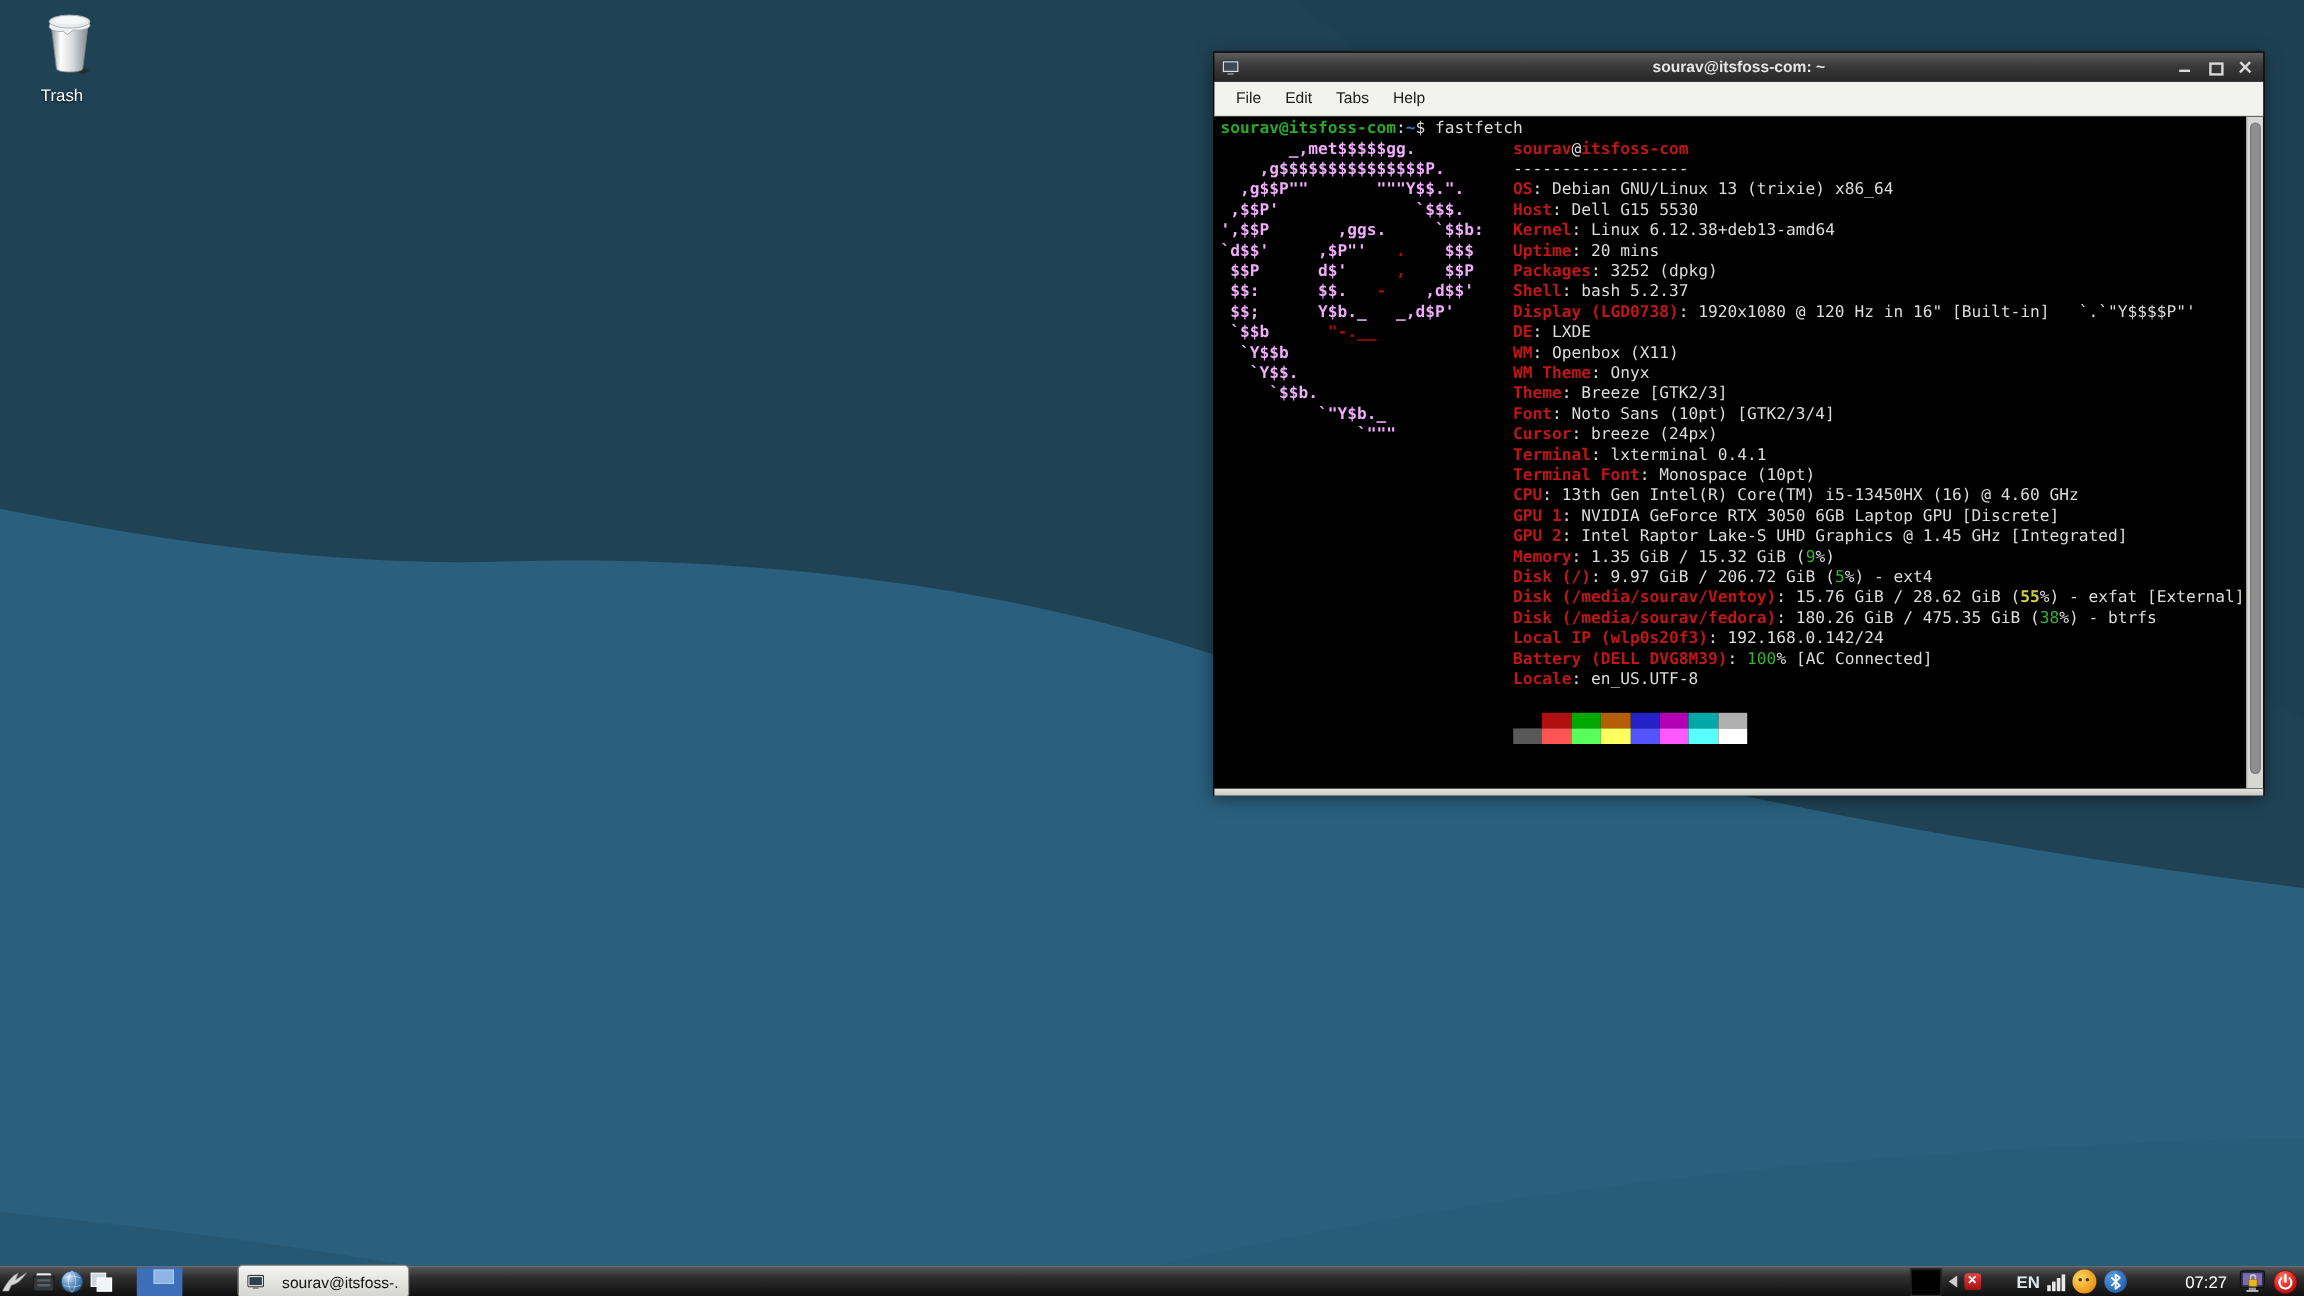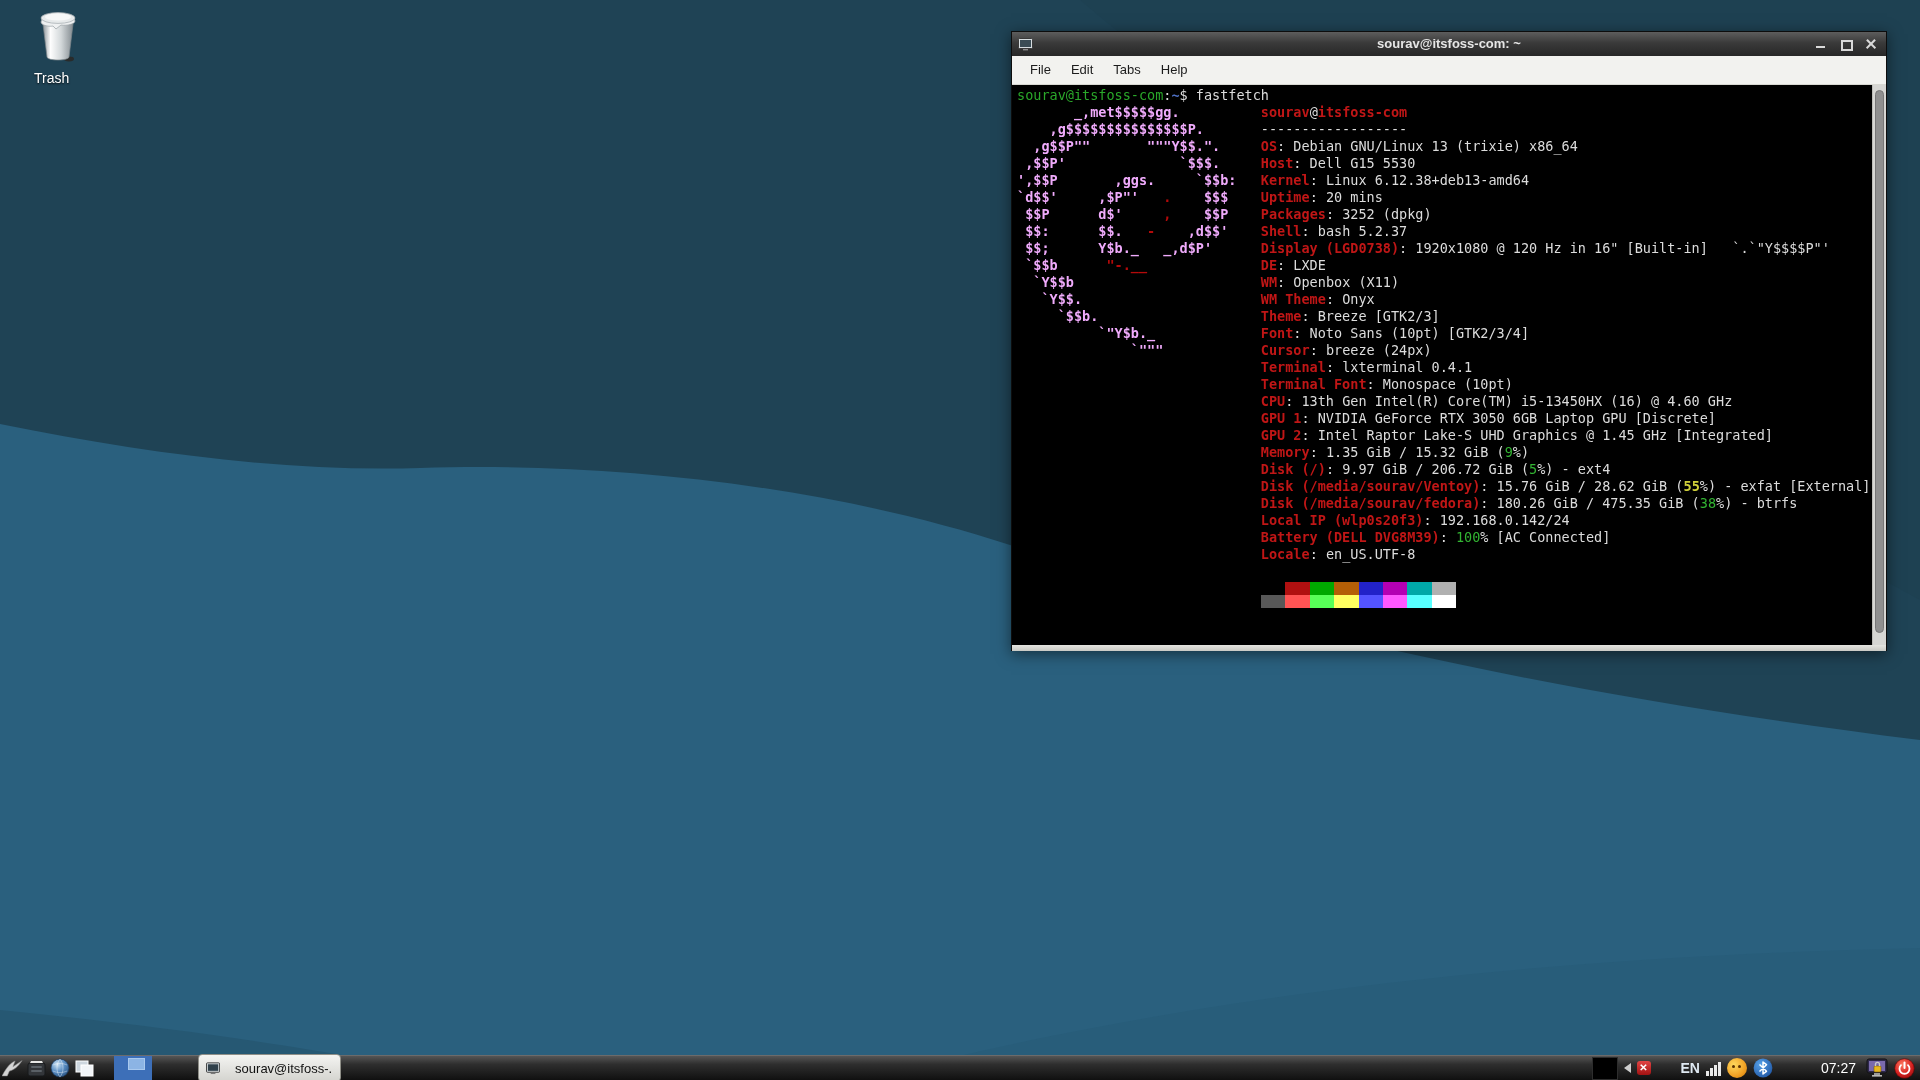--- a/index.html
+++ b/index.html
@@ -5,21 +5,21 @@
   html,body{margin:0;padding:0;width:1920px;height:1080px;overflow:hidden;
     font-family:"Liberation Sans",sans-serif;}
   .desktop{position:absolute;inset:0;overflow:hidden;background:#2a607e;}
   .wallpaper{position:absolute;inset:0;display:block;}
 
   
   .trash{position:absolute;left:34px;top:10px;width:60px;text-align:left;cursor:default;}
   .trash .label{margin-top:2px;color:#fff;font-size:14px;text-shadow:0 1px 2px rgba(0,0,0,.85);}
 
   
-  .window{position:absolute;left:1011px;top:31px;width:876px;height:620px;
+  .window{position:absolute;left:1011px;top:43px;width:876px;height:620px;
     border:1px solid #0d0d0d;box-shadow:0 3px 14px rgba(0,0,0,.5);box-sizing:border-box;
     background:#000;}
   .titlebar{height:24px;background:linear-gradient(180deg,#5d5d5d 0%,#3a3a3a 45%,#272727 100%);
     position:relative;display:flex;align-items:center;}
   .titlebar .app-icon{margin-left:6px;width:15px;height:13px;}
   .title-text{position:absolute;left:0;right:0;text-align:center;color:#e6e6e6;
     font-size:13px;font-weight:bold;line-height:24px;}
   .win-controls{position:absolute;right:9px;top:0;height:24px;display:flex;align-items:center;gap:13px;}
   .wc{width:12px;height:12px;position:relative;cursor:default;}
   .wc-min::after{content:"";position:absolute;left:1px;bottom:2px;width:9px;height:2px;background:#d9d9d9;}
@@ -32,21 +32,21 @@
   .menu-item{line-height:28px;padding:0 10px;font-size:13px;color:#1c1c1c;cursor:default;}
 
   .term{position:relative;height:560px;background:#000;overflow:hidden;}
   .term-text{position:absolute;left:5px;top:2px;right:14px;bottom:0;}
   .trow{min-height:17px;height:17px;line-height:17px;white-space:pre;
     font-family:"DejaVu Sans Mono",monospace;font-size:13.5px;letter-spacing:0;}
   .seg-a{color:#f0abfc;font-weight:bold;}
   .seg-w{color:#dcdcdc;}
   .seg-r{color:var(--label-red);font-weight:bold;}
   .seg-d{color:var(--art-red);font-weight:bold;}
-  .seg-g{color:var(--prompt-green);font-weight:normal;}
+  .seg-g{color:var(--prompt-green);font-weight:bold;}
   .seg-b{color:var(--path-blue);font-weight:bold;}
   .seg-gr{color:var(--value-green);}
   .seg-y{color:var(--value-yellow);font-weight:bold;}
   .palette{margin-left:244px;margin-top:2px;}
   .prow{display:flex;height:12.8px;}
   .pblock{width:24.4px;height:12.8px;}
 
   .scrollbar{position:absolute;right:0;top:0;bottom:0;width:14px;background:#d6d6d3;
     border-left:1px solid #bdbdb8;box-sizing:border-box;}
   .sb-thumb{position:absolute;left:2px;right:2px;top:5px;bottom:12px;background:#8f8f8f;

